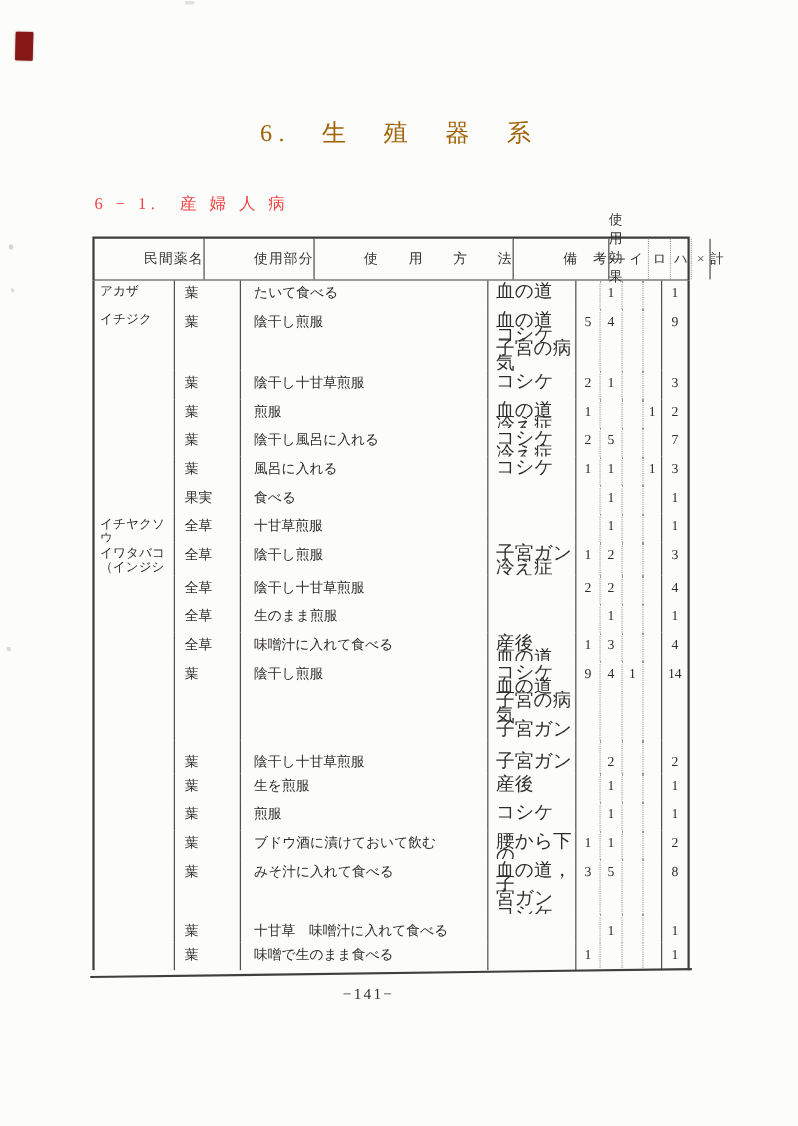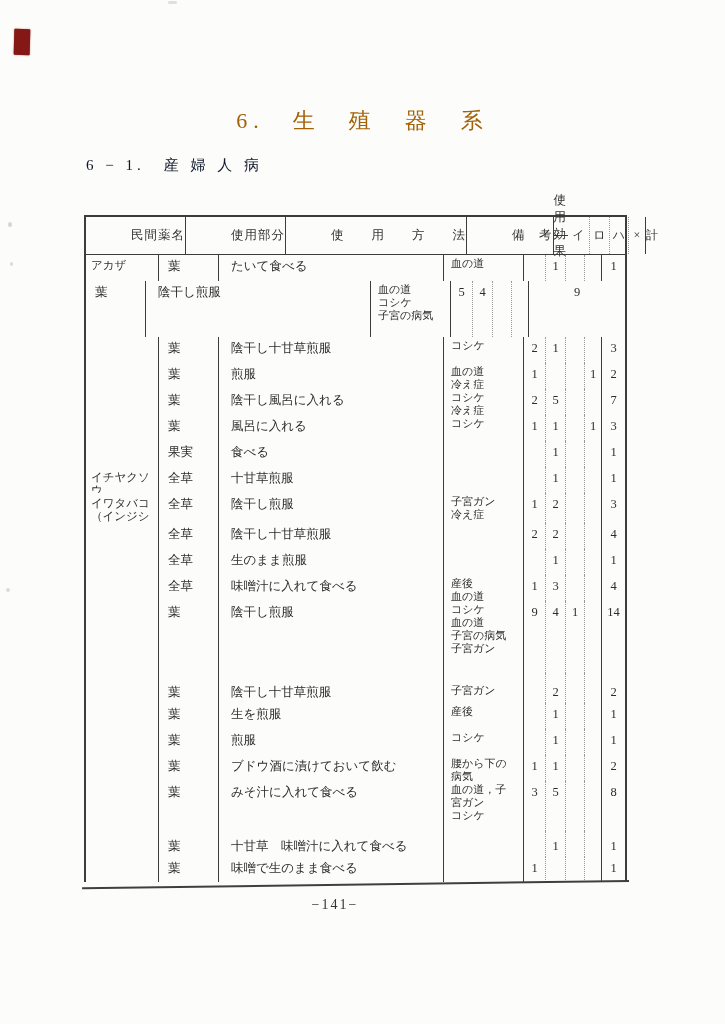--- a/index.html
+++ b/index.html
@@ -8,22 +8,22 @@
     background:#fcfcfa;
     font-family:"Liberation Serif","DejaVu Serif",serif;
     color:#2e2d2b; overflow:hidden;
   }
   .title {
     position:absolute; top:106px; left:0; width:100%;
     text-align:center; font-size:22px; letter-spacing:6px;
     white-space:pre; color:#a16207;
   }
   .section {
-    position:absolute; top:156px; left:86px;
-    font-size:15px; letter-spacing:4px; white-space:pre; color:#0f172a;
+    position:absolute; top:176px; left:86px;
+    font-size:15px; letter-spacing:4px; white-space:pre; color:#ef4444;
   }
   .tbl { position:absolute; left:84px; top:215px; width:543px; }
   .thead {
     display:flex; height:40px; box-sizing:border-box;
     border:2px solid #3c3c3a; border-bottom-width:1.5px;
   }
   .h-cell {
     box-sizing:border-box; display:flex; align-items:center; justify-content:center;
     font-size:12.5px; letter-spacing:1px; border-right:1.5px solid #3c3c3a;
     white-space:pre; color:#333;margin-left:45px;
@@ -49,21 +49,21 @@
     box-sizing:border-box; border-left:2px solid #3c3c3a; border-right:2px solid #3c3c3a;
   }
   .trow { display:flex; box-sizing:border-box; }
   .c {
     box-sizing:border-box; padding-top:4px; font-size:12.5px;
     white-space:pre-line; line-height:14px; overflow:hidden; color:#2e2d2b;
   }
   .c.name   { width:73px;  border-right:1.5px solid #3c3c3a; padding-left:5px; font-size:11.5px; line-height:13px; }
   .c.part   { width:60px;  border-right:1.5px solid #3c3c3a; padding-left:9px; }
   .c.method { width:225px; border-right:1.5px solid #3c3c3a; padding-left:12px; }
-  .c.remark { width:80px;  border-right:1.5px solid #3c3c3a; padding-left:7px; font-size:11px; line-height:13px; padding-top:3px;font-family:Liberation Mono, monospace; }
+  .c.remark { width:80px;  border-right:1.5px solid #3c3c3a; padding-left:7px; font-size:17px; line-height:13px; padding-top:3px; }
   .c.eff { text-align:center; padding-left:0; }
   .c.eff.i  { width:22px; border-right:1px dotted #999; }
   .c.eff.ro { width:20px; border-right:1px dotted #999; }
   .c.eff.ha { width:19px; border-right:1px dotted #999; }
   .c.eff.x  { width:17px; border-right:1.5px solid #3c3c3a; }
   .c.eff.total { flex:1; }
   .trow.gap .c { padding-top:12px; }
   .trow.gap-sm .c { padding-top:8px; }
   .bottom-line {
     position:absolute; left:82px; top:880px; width:547px; height:2px;
@@ -123,20 +123,21 @@
         <div class="c method">たいて食べる</div>
         <div class="c remark">血の道</div>
         <div class="c eff i"></div>
         <div class="c eff ro">1</div>
         <div class="c eff ha"></div>
         <div class="c eff x"></div>
         <div class="c eff total">1</div>
       </div>
 
       <div class="trow" style="height:56px">
+        <div class="c name">イチジク</div>
         <div class="c part">葉</div>
         <div class="c method">陰干し煎服</div>
         <div class="c remark">血の道
 コシケ
 子宮の病気</div>
         <div class="c eff i">5</div>
         <div class="c eff ro">4</div>
         <div class="c eff ha"></div>
         <div class="c eff x"></div>
         <div class="c eff total">9</div>

